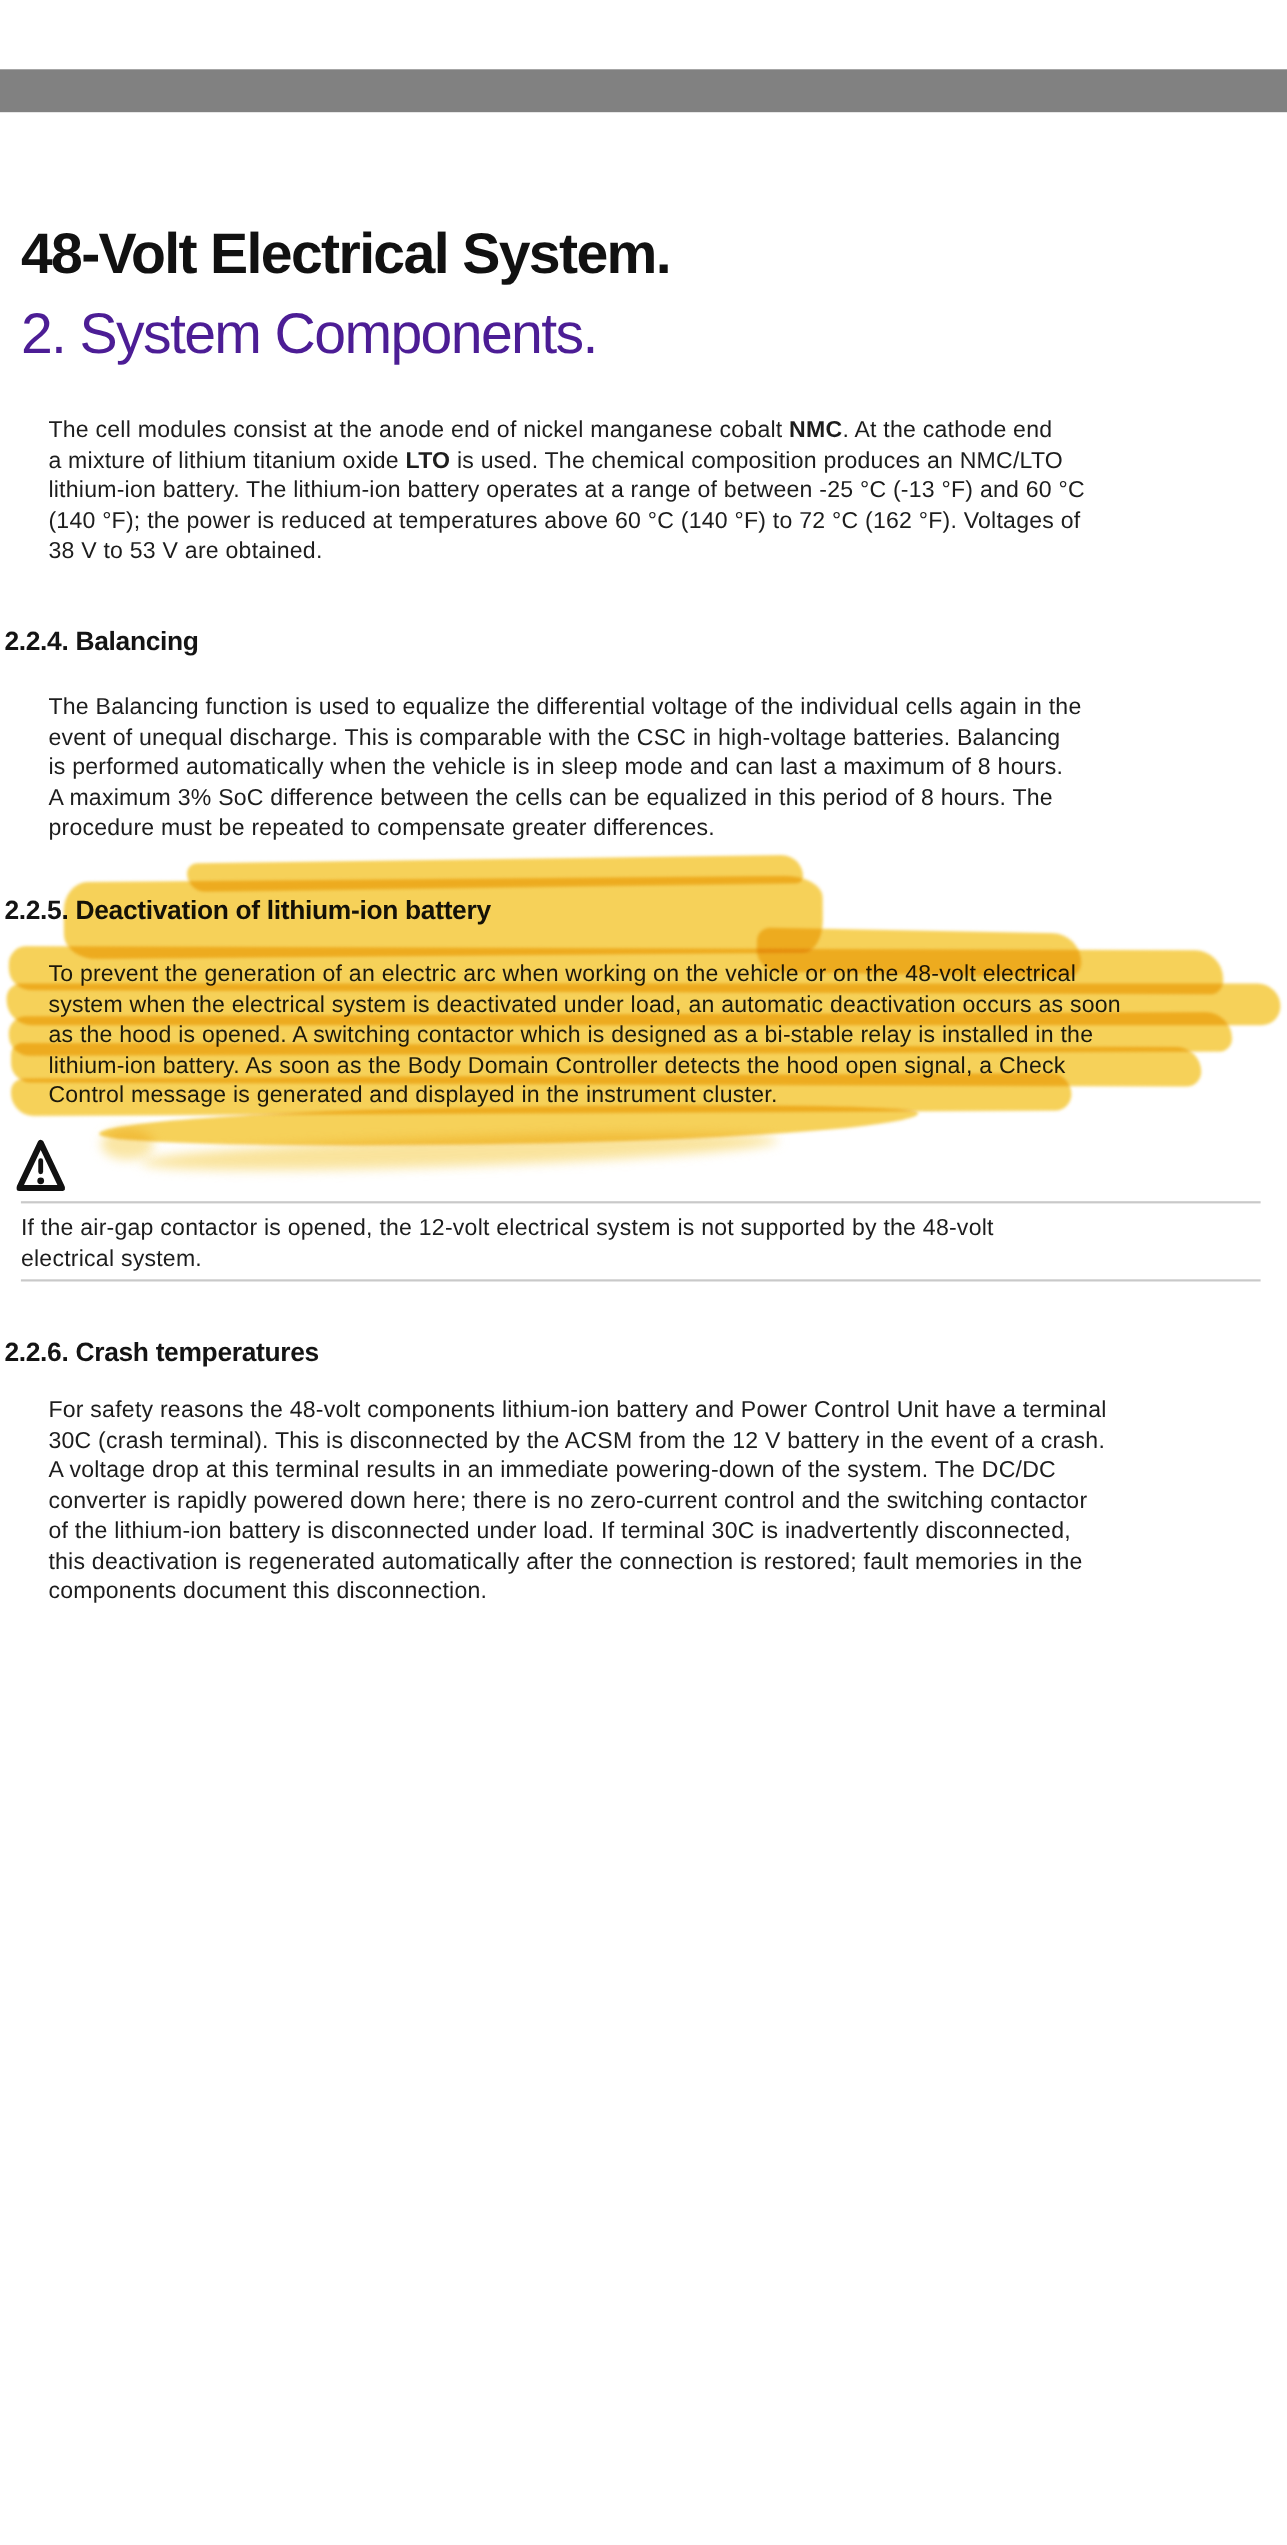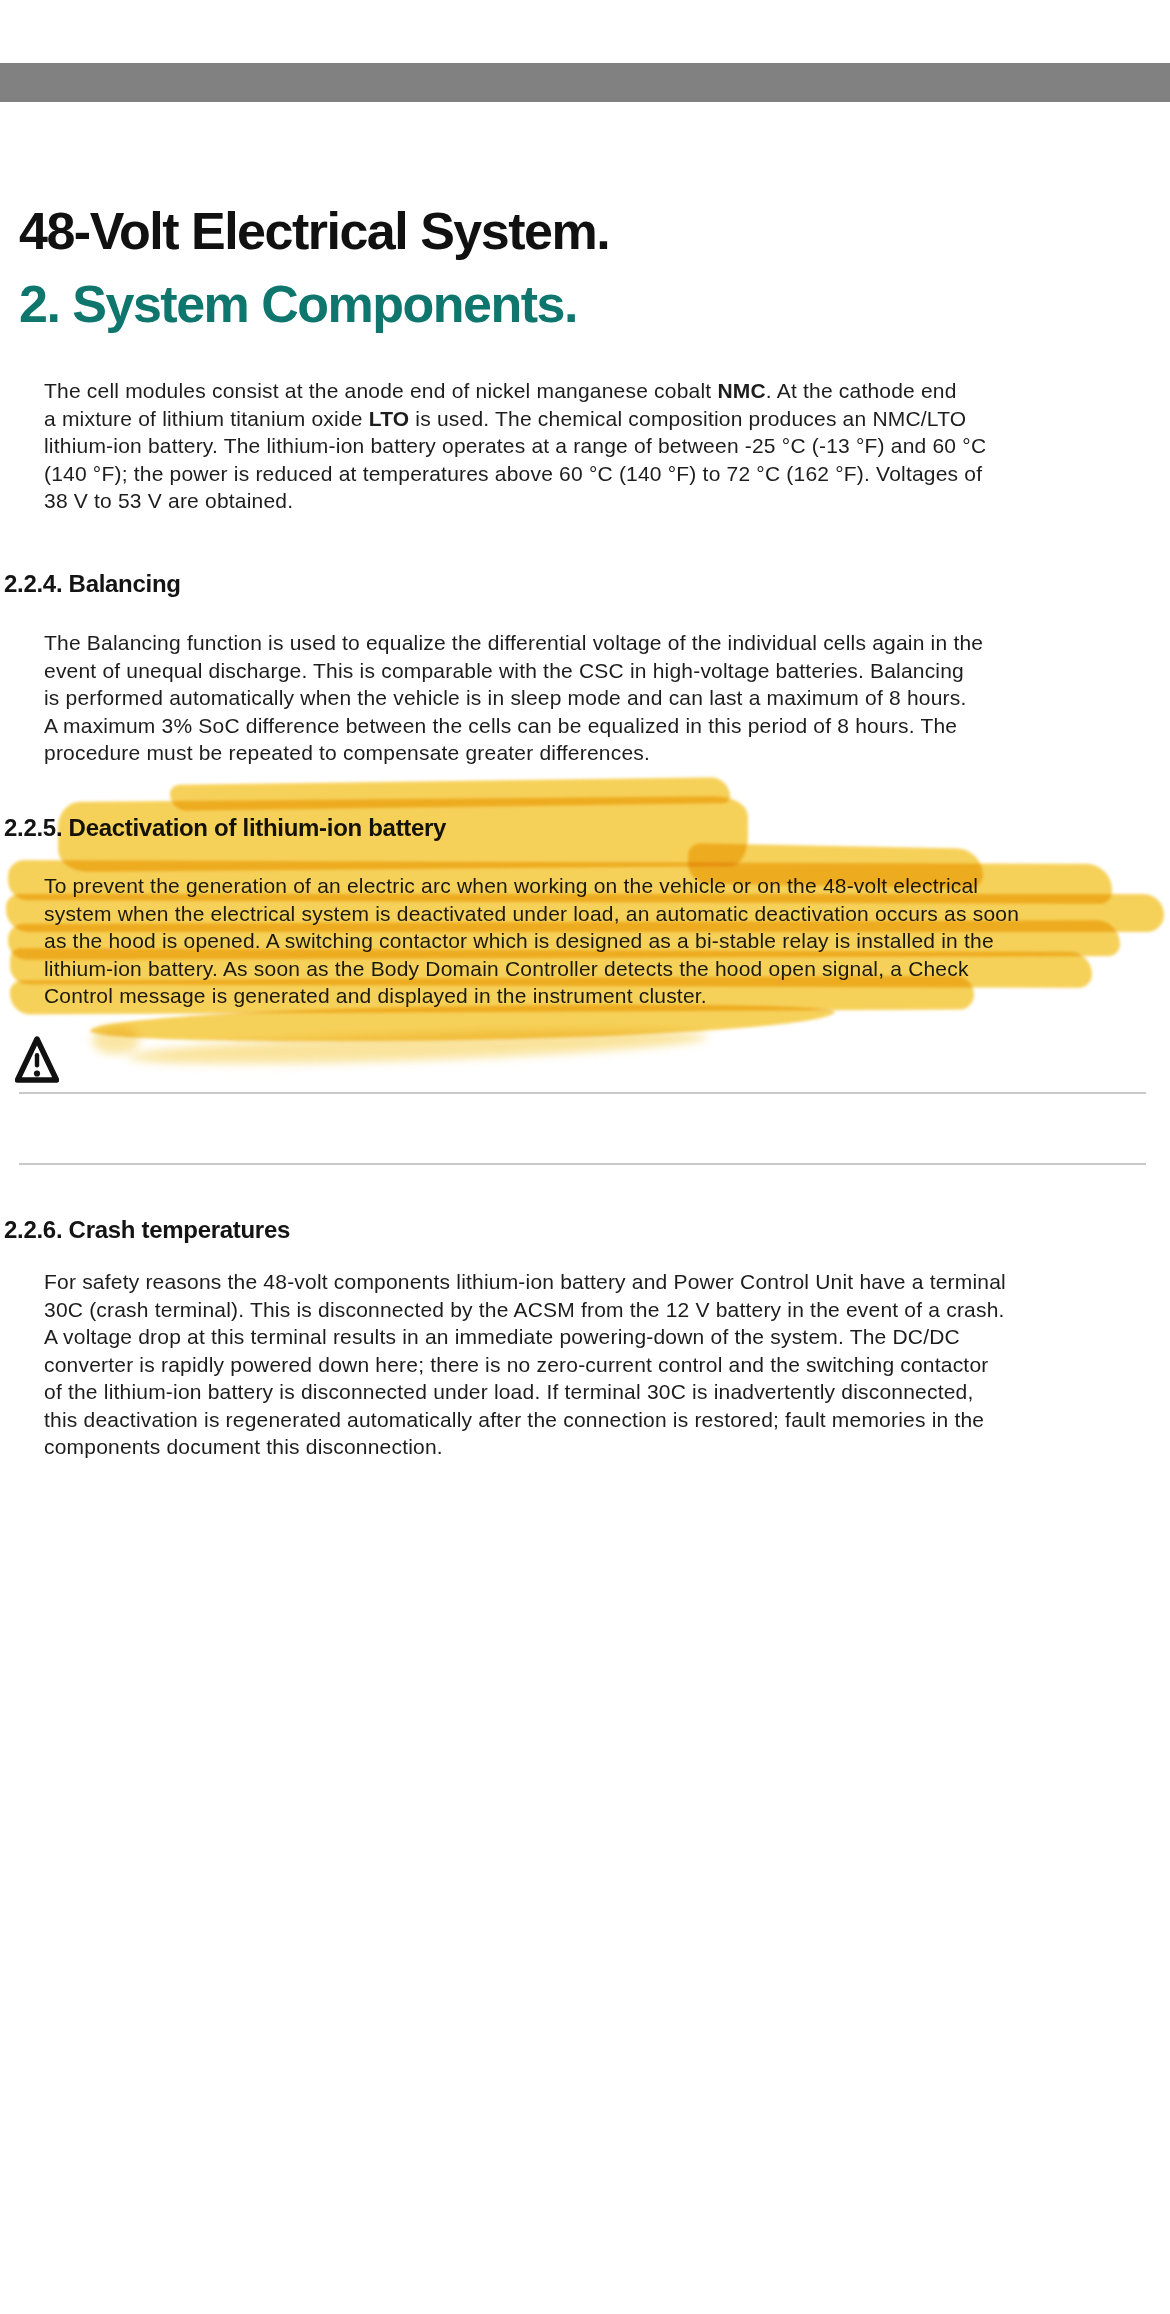--- a/index.html
+++ b/index.html
@@ -25,23 +25,23 @@
     font-size: 52px;
     font-weight: bold;
     letter-spacing: -1.5px;
     color: #111111;
     line-height: 1.05;
     white-space: nowrap;
   }
   .doc-subtitle {
     position: absolute;
     font-size: 52px;
-    font-weight: bold;
+    font-weight: normal;
     letter-spacing: -1.5px;
-    color: #0f766e;
+    color: #4c1d95;
     line-height: 1.05;
     white-space: nowrap;
   }
   .body-text {
     position: absolute;
     left: 19px;
     width: 1148px;
     font-size: 21px;
     line-height: 27.5px;
     letter-spacing: 0.2px;
@@ -141,20 +141,22 @@
   <div class="hl soft" style="left:92px;  top:1026px; width:48px; height:28px; opacity:0.55; border-radius:50%;"></div>
 
   <div class="warning-icon">
     <svg width="44" height="52" viewBox="0 0 44 52">
       <polygon points="22,5 41.5,46 2.5,46" fill="#ffffff" stroke="#111111" stroke-width="5.5" stroke-linejoin="round"></polygon>
       <rect x="19.8" y="19" width="4.4" height="14.5" rx="2.2" fill="#111111"></rect>
       <circle cx="22" cy="39.5" r="3.1" fill="#111111"></circle>
     </svg>
   </div>
   <div class="divider" style="top:1092px;"></div>
+  <div class="body-text" style="top:1103px;">If the air-gap contactor is opened, the 12-volt electrical system is not supported by the 48-volt
+electrical system.</div>
   <div class="divider" style="top:1163px;"></div>
 
   <div class="section-heading" style="top:1216px;">2.2.6. Crash temperatures</div>
   <div class="body-text para" style="top:1268px;">For safety reasons the 48-volt components lithium-ion battery and Power Control Unit have a terminal
 30C (crash terminal). This is disconnected by the ACSM from the 12 V battery in the event of a crash.
 A voltage drop at this terminal results in an immediate powering-down of the system. The DC/DC
 converter is rapidly powered down here; there is no zero-current control and the switching contactor
 of the lithium-ion battery is disconnected under load. If terminal 30C is inadvertently disconnected,
 this deactivation is regenerated automatically after the connection is restored; fault memories in the
 components document this disconnection.</div>

